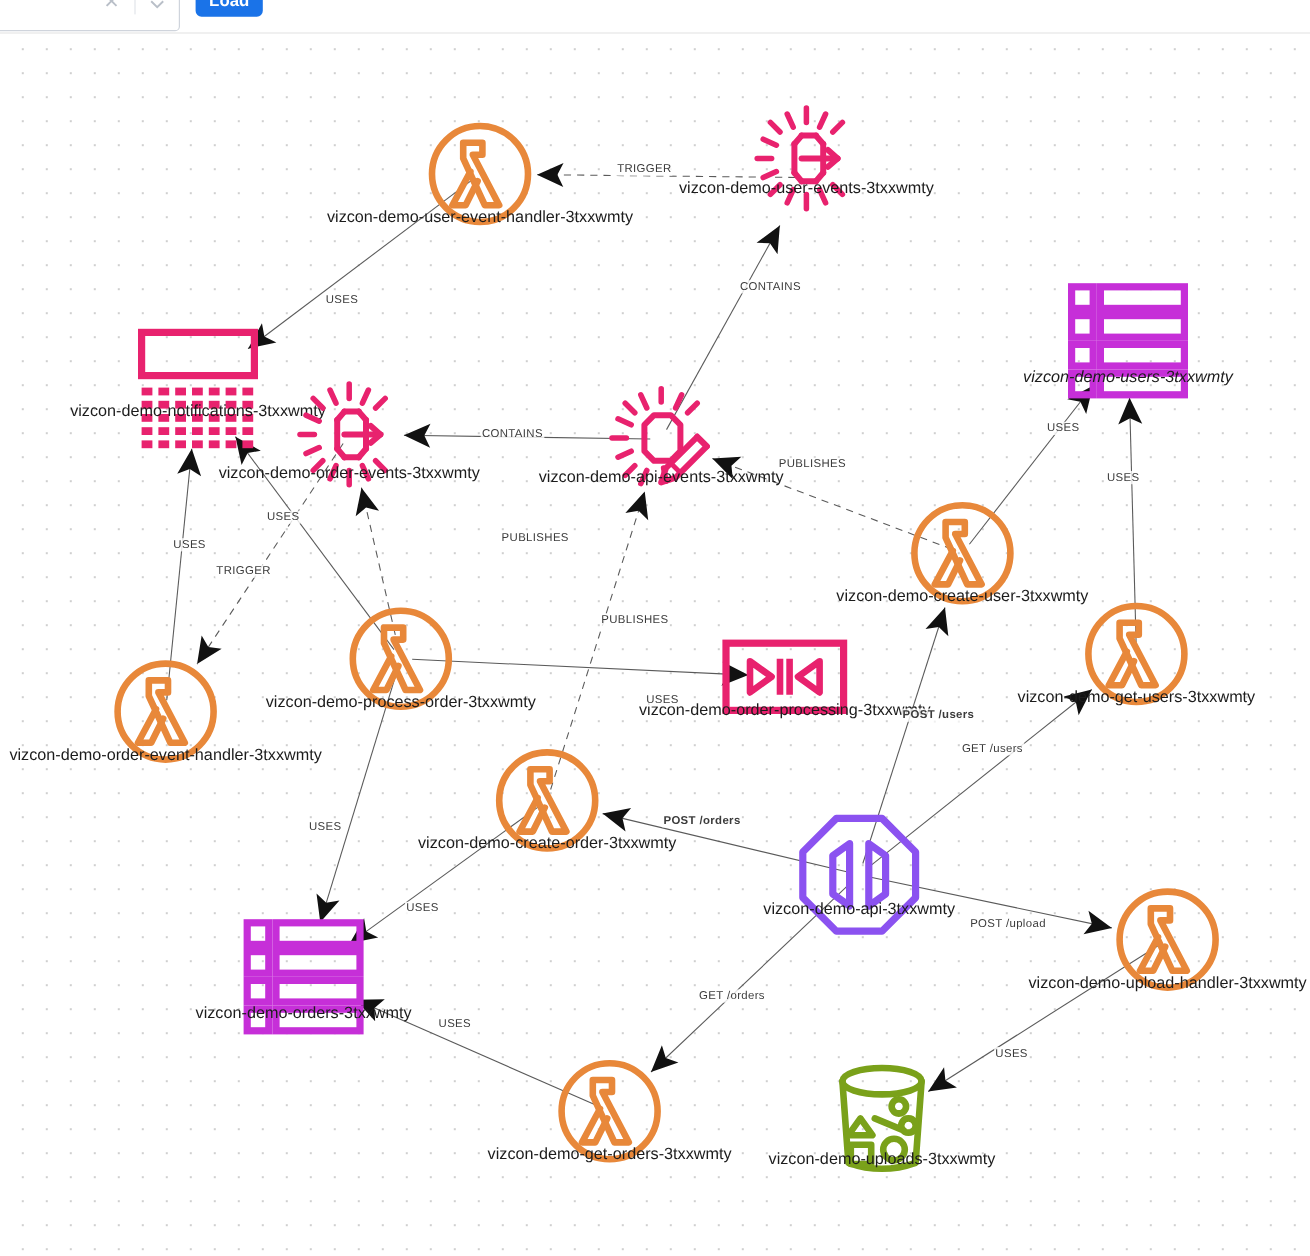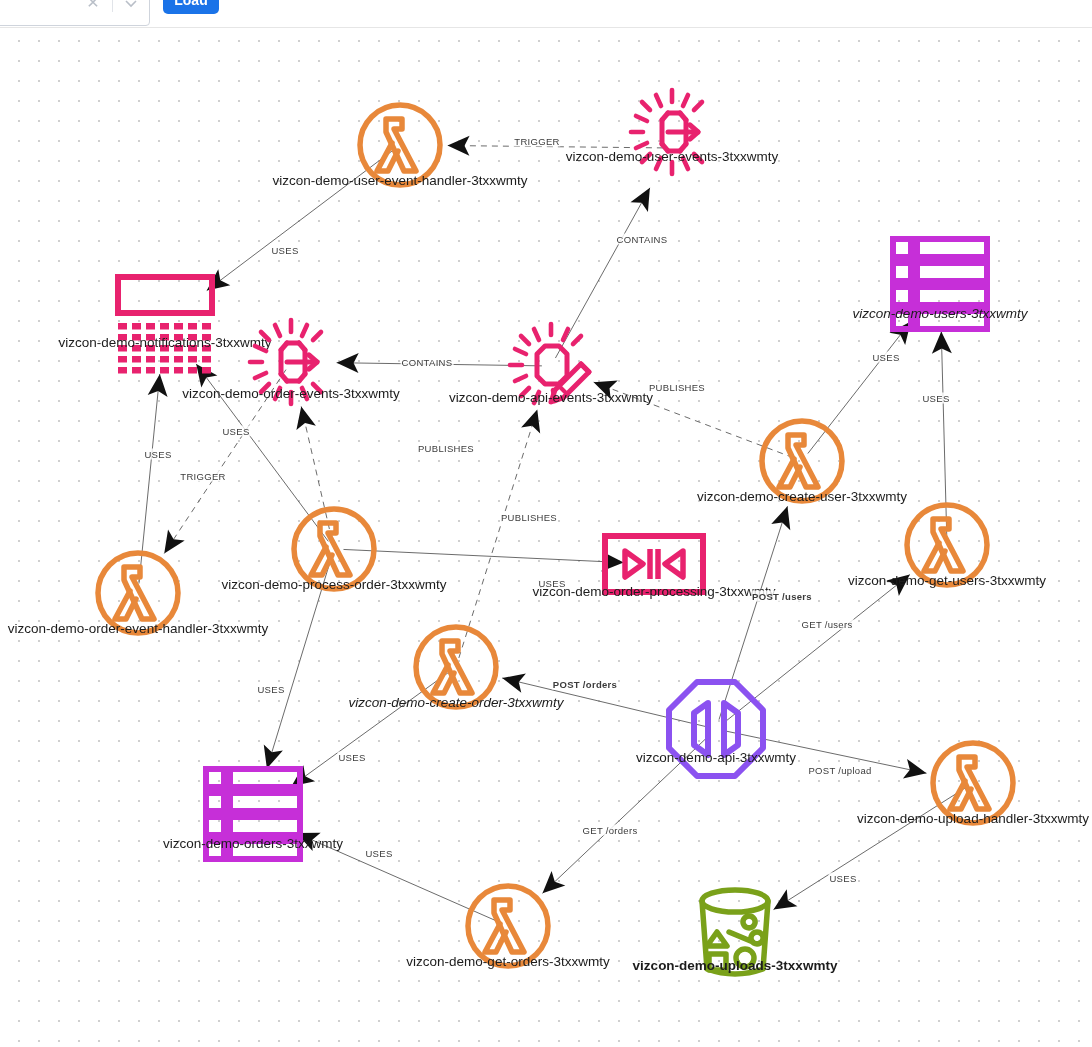--- a/index.html
+++ b/index.html
@@ -360,21 +360,21 @@
          <rect x="4" y="4" width="98" height="56" fill="none" stroke="#E8226E" stroke-width="6"></rect>
          <g fill="none" stroke="#E8226E" stroke-width="5.5" stroke-linejoin="round">
            <path d="M24 19 L42 32 L24 45 Z"></path>
            <path d="M82 19 L64 32 L82 45 Z"></path>
            <path d="M49 17 L49 47"></path>
               <path d="M57 17 L57 47"></path>
          </g>
        </svg></div>
      <div class="node-label" style="top:52px">vizcon-demo-order-processing-3txxwmty</div>
       </div>
-      <div class="node" style="left: 456px; top: 639px; width: 100px; height: 100px; font-style: italic;">
+      <div class="node" style="left: 456px; top: 639px; width: 100px; height: 100px;">
         <div class="node-icon"><svg width="100" height="100" viewBox="0 0 100 100">
          <g stroke="#E8883A" fill="none" stroke-width="5.5" stroke-linejoin="round" stroke-linecap="round">
            <circle cx="50" cy="50" r="40"></circle>
            <path d="M36 24 L52 24 L52 34 L44 34 L66 76 L54 76 L36 37 Z"></path>
            <path d="M42 48 L27 76 L38 76 L48 56"></path>
          </g>
        </svg></div>
      <div class="node-label" style="top:78px">vizcon-demo-create-order-3txxwmty</div>
       </div>
       <div class="node" style="left: 716px; top: 701px; width: 104px; height: 104px;">
@@ -405,21 +405,21 @@
       <div class="node" style="left: 973px; top: 755px; width: 100px; height: 100px; text-align: right;">
         <div class="node-icon"><svg width="100" height="100" viewBox="0 0 100 100">
          <g stroke="#E8883A" fill="none" stroke-width="5.5" stroke-linejoin="round" stroke-linecap="round">
            <circle cx="50" cy="50" r="40"></circle>
            <path d="M36 24 L52 24 L52 34 L44 34 L66 76 L54 76 L36 37 Z"></path>
            <path d="M42 48 L27 76 L38 76 L48 56"></path>
          </g>
        </svg></div>
      <div class="node-label" style="top:78px">vizcon-demo-upload-handler-3txxwmty</div>
       </div>
-      <div class="node" style="left: 735px; top: 906px; width: 96px; height: 100px; font-weight: bold;">
+      <div class="node" style="left: 735px; top: 906px; width: 96px; height: 100px;">
         <div class="node-icon"><svg width="96" height="100" viewBox="0 0 96 100">
          <g fill="none" stroke="#7AA11A" stroke-width="5.5" stroke-linejoin="round" stroke-linecap="round">
            <ellipse cx="48" cy="17" rx="33" ry="11"></ellipse>
            <path d="M15 17 L20 85 Q48 95 76 85 L81 17"></path>
            <path d="M30 48 L40 62 L20 62 Z"></path>
            <rect x="22" y="70" width="17" height="16"></rect>
            <circle cx="58" cy="74" r="9"></circle>
            <path d="M42 48 L66 58 M62 44 a6 6 0 1 1 .1 0 M70 60 a6 6 0 1 1 .1 0"></path>
          </g>
        </svg></div>

